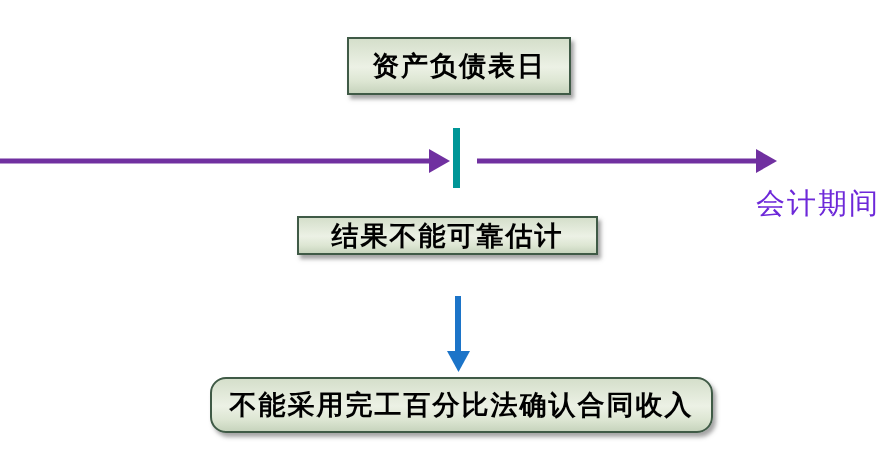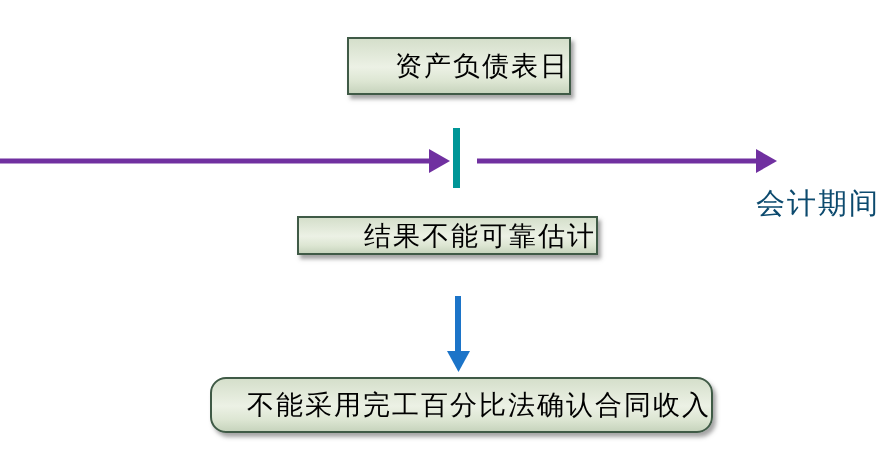--- a/index.html
+++ b/index.html
@@ -16,41 +16,42 @@
     overflow: hidden;
   }
   .node-box {
     position: absolute;
     box-sizing: border-box;
     border: 2px solid #3f5a46;
     background: linear-gradient(180deg, #d5dfcb 0%, #ecf1e5 52%, #dde6d3 78%, #c7d4bd 100%);
     box-shadow: 3px 4px 4px rgba(90, 90, 90, 0.55);
     display: flex;
     align-items: center;
-    justify-content: flex-end;
+    justify-content: center;
     color: #000000;
     font-size: 27px;
     letter-spacing: 2px;
     white-space: nowrap;
+    font-weight: bold;
   }
   #box-top    { left: 347px; top: 37px;  width: 224px; height: 58px; }
   #box-middle { left: 297px; top: 216px; width: 301px; height: 39px; }
   #box-bottom { left: 210px; top: 377px; width: 503px; height: 56px; border-radius: 16px; }
   #arrow-layer {
     position: absolute;
     left: 0; top: 0;
     width: 893px; height: 449px;
   }
   #axis-label {
     position: absolute;
     left: 756px;
     top: 184px;
     font-size: 29px;
     letter-spacing: 2px;
-    color: #0c4a6e;
+    color: #6d28d9;
     white-space: nowrap;
   }
 </style>
 </head>
 <body>
 
 <div id="stage">
 
   <svg id="arrow-layer" width="893" height="449" viewBox="0 0 893 449" aria-hidden="true">
 

